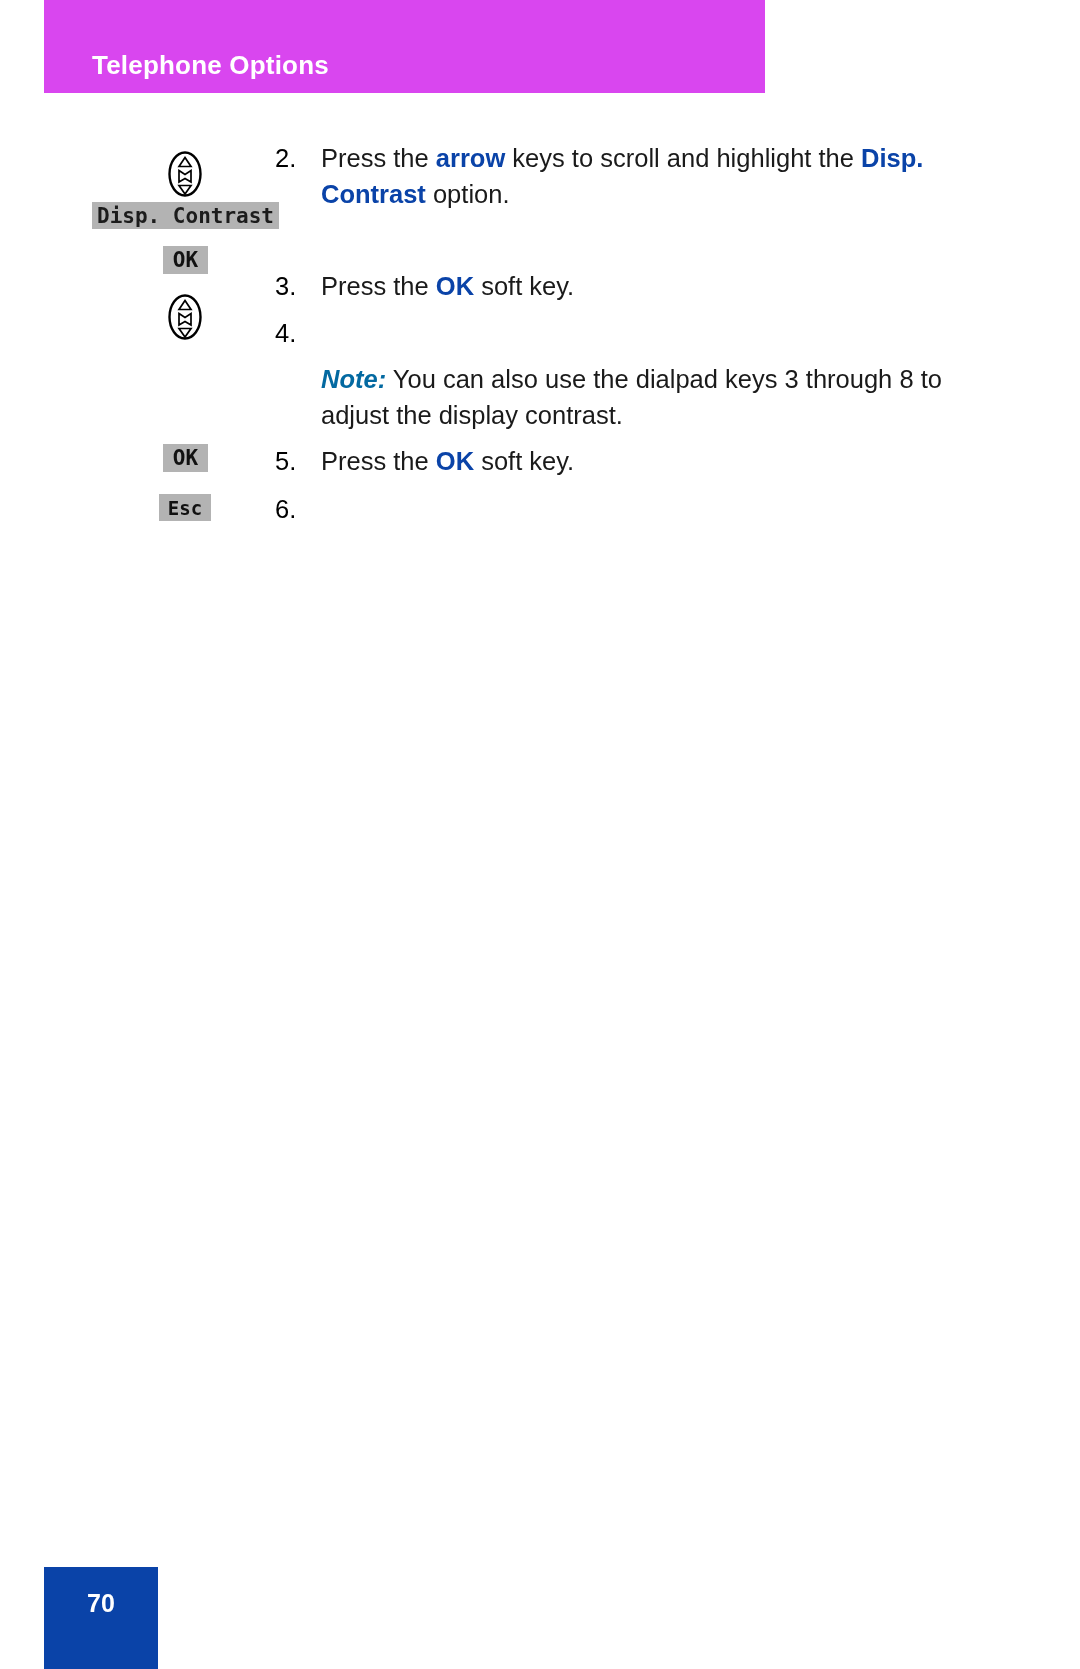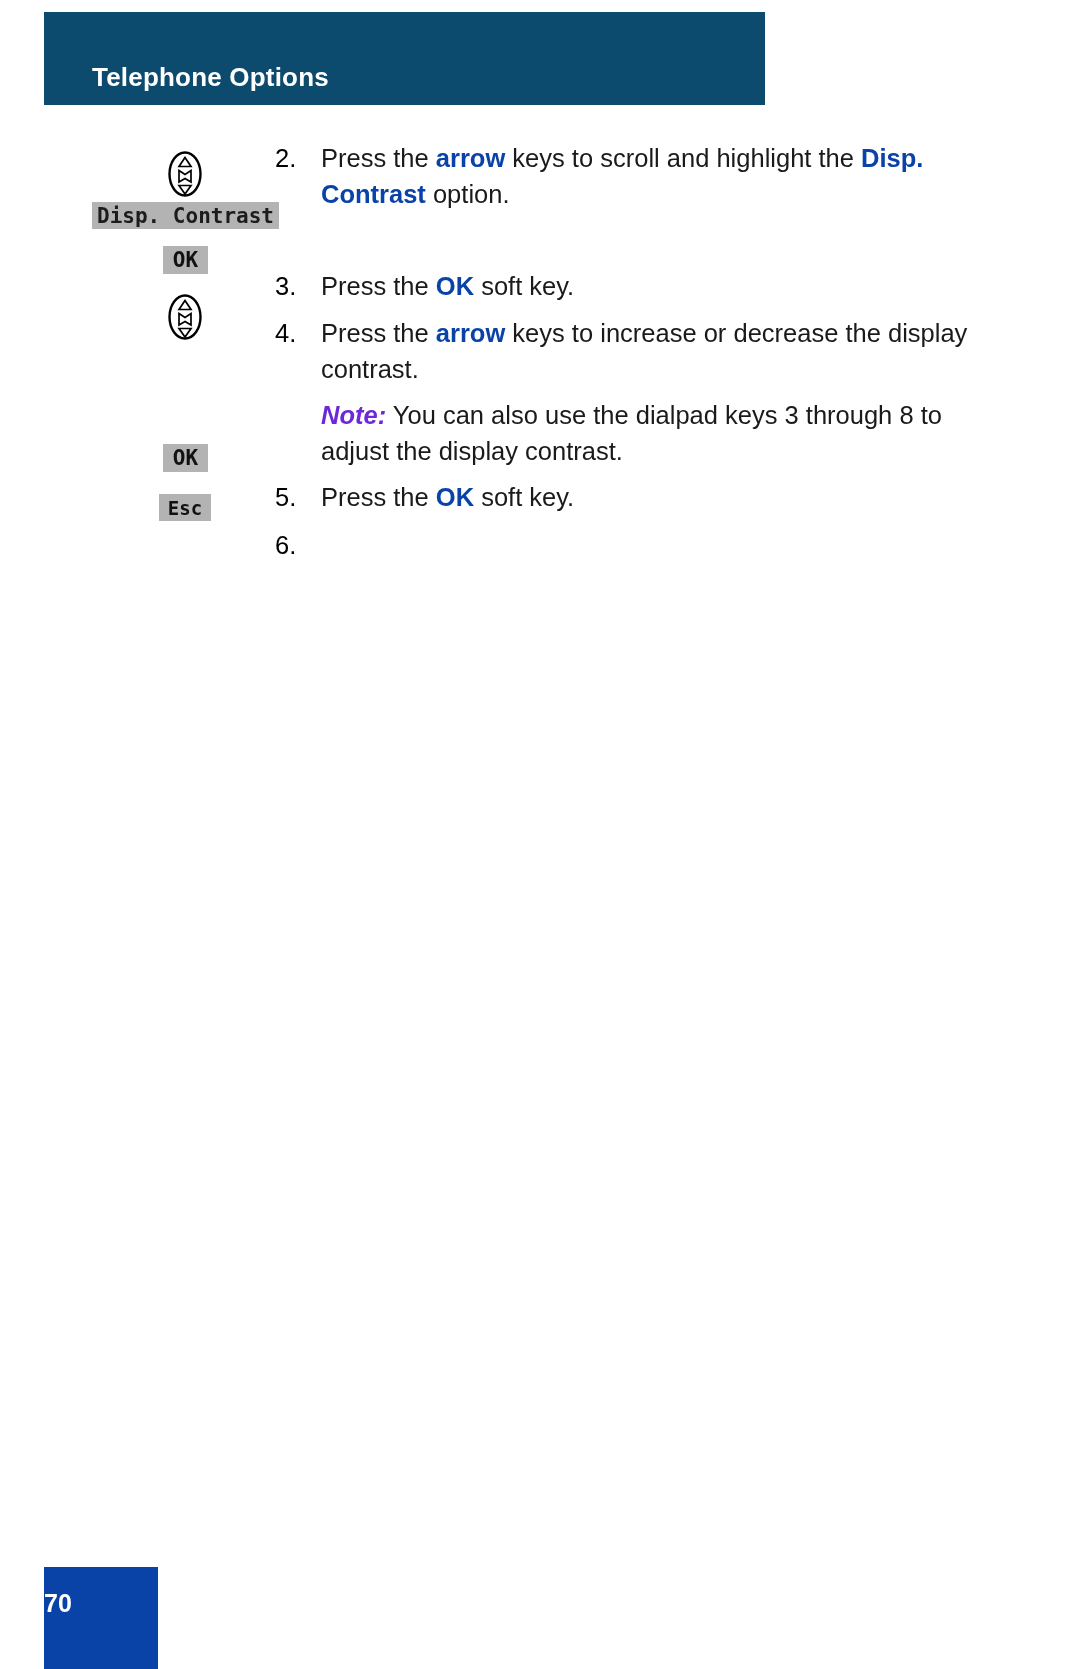--- a/index.html
+++ b/index.html
@@ -16,22 +16,21 @@
     overflow: hidden;
   }
 
   
   .header-bar {
     position: absolute;
     left: 44px;
     top: 0;
     width: 721px;
     height: 93px;
-    background: #0c4a6e;
-    margin-top: 12px;
+    background: #d946ef;
   }
   .header-title {
     position: absolute;
     left: 48px;
     bottom: 12px;
     color: #ffffff;
     font-family: "Liberation Sans", sans-serif;
     font-weight: bold;
     font-size: 26px;
     letter-spacing: 0.2px;
@@ -78,21 +77,21 @@
   .text-col b.blue {
     color: #0A43A8;
     font-weight: bold;
   }
   .note-row .text-col {
     padding-left: 0;
   }
   .note-label {
     font-weight: bold;
     font-style: italic;
-    color: #6d28d9;
+    color: #0369a1;
   }
 
   
   .nav-key {
     position: absolute;
     width: 34px;
     height: 46px;
   }
   .nav-key svg { display: block; }
 
@@ -136,21 +135,21 @@
     top: 1567px;
     width: 114px;
     height: 102px;
     background: #0A43A8;
   }
   .footer-page {
     position: absolute;
     left: 0;
     top: 22px;
     width: 114px;
-    text-align: left;
+    text-align: center;
     color: #ffffff;
     font-weight: bold;
     font-size: 25px;
     font-family: "Liberation Sans", sans-serif;
   }
 </style>
 </head>
 <body>
 
 <div class="header-bar">
@@ -171,23 +170,20 @@
     <div class="icon-col"></div>
     <div class="num-col">3.</div>
     <div class="text-col">
       <span>Press the </span><b class="blue">OK</b><span> soft key.</span>
     </div>
   </div>
 
   <div class="step-row" style="margin-top:11px;">
     <div class="icon-col"></div>
     <div class="num-col">4.</div>
-    <div class="text-col">
-      <span>Press the </span><b class="blue">arrow</b><span> keys to increase or decrease the display contrast.</span>
-    </div>
   </div>
 
   <div class="step-row note-row" style="margin-top:10px;">
     <div class="icon-col"></div>
     <div class="num-col"></div>
     <div class="text-col">
       <span class="note-label">Note:</span><span> You can also use the dialpad keys 3 through 8 to adjust the display contrast.</span>
     </div>
   </div>
 

